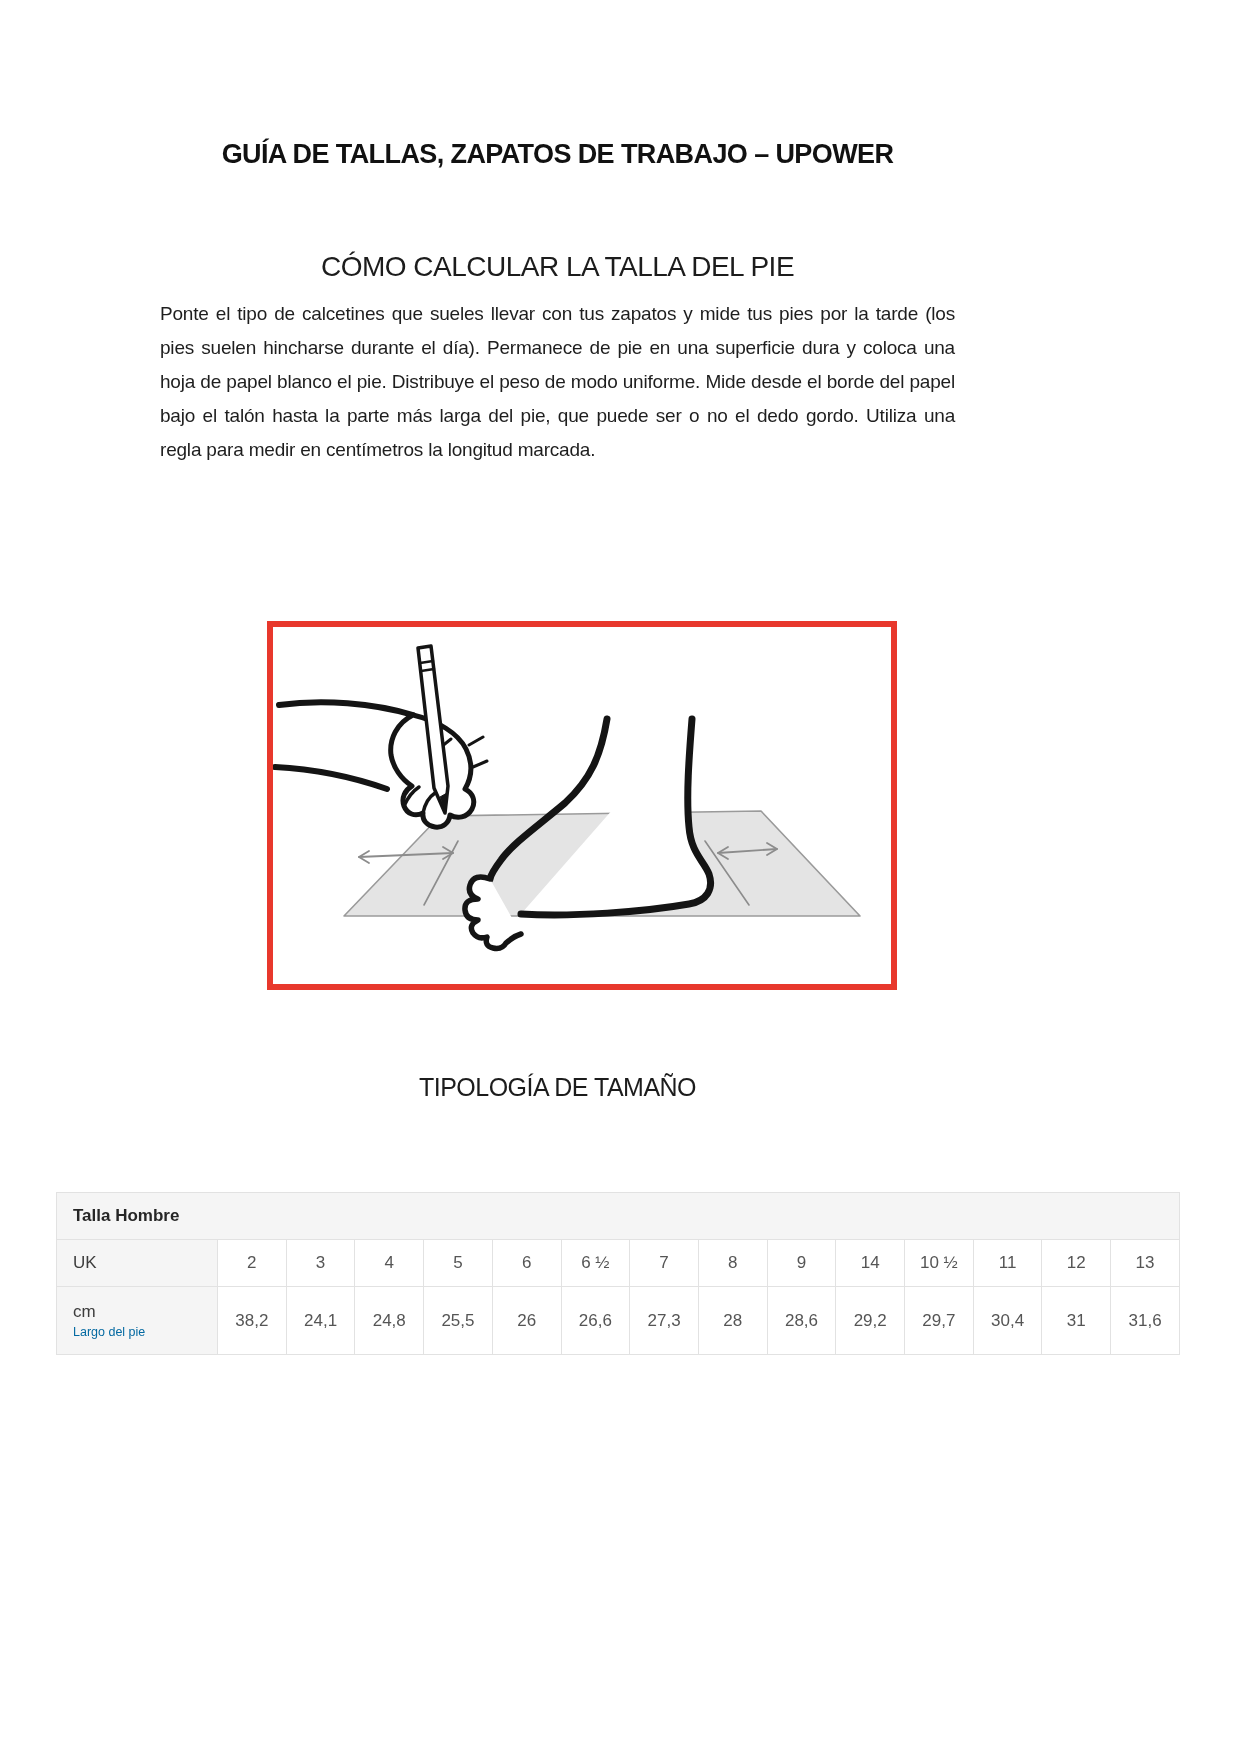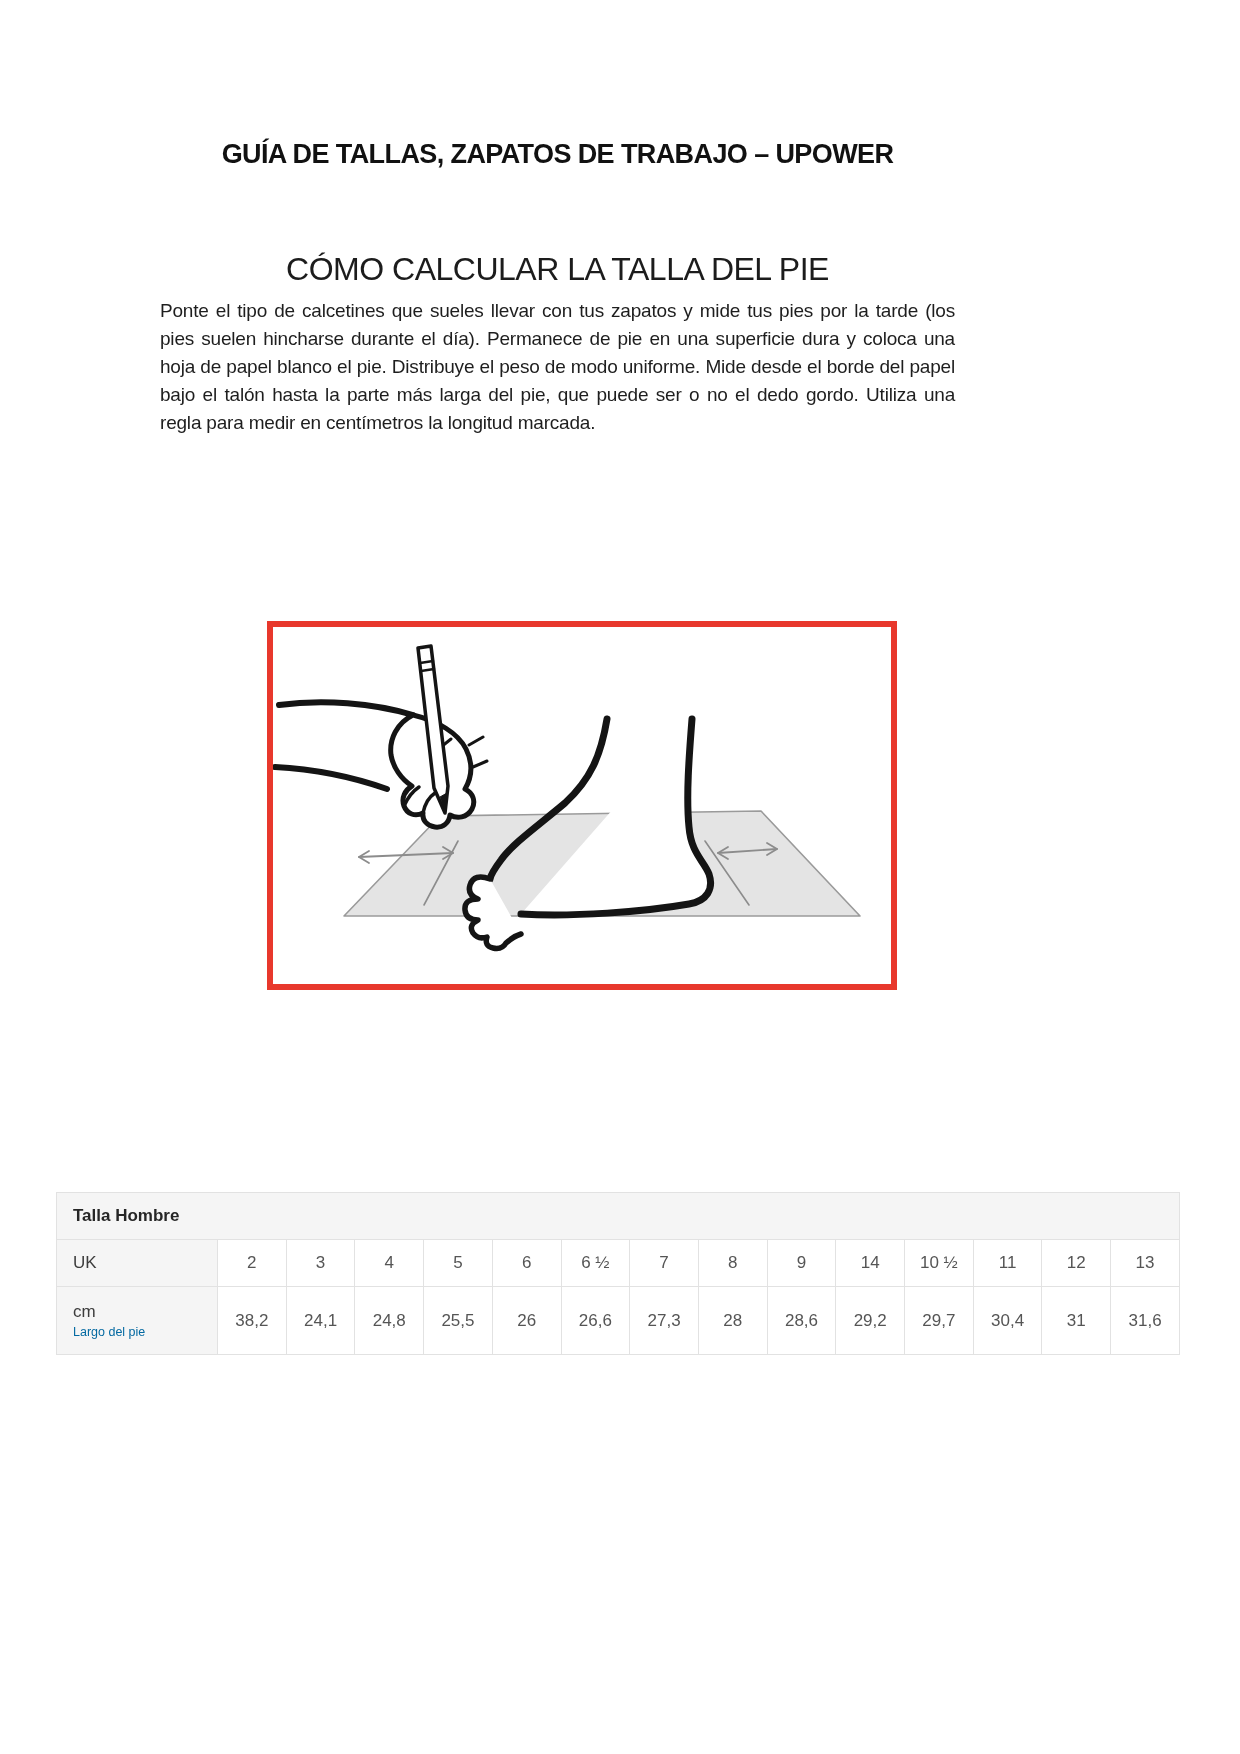--- a/index.html
+++ b/index.html
@@ -8,25 +8,25 @@
     font-family:"Liberation Sans","DejaVu Sans",sans-serif;color:#1d1d1d;
   }
   .doc-title{
     position:absolute;left:160px;top:139px;width:795px;margin:0;
     text-align:center;font-size:27px;font-weight:700;letter-spacing:-0.6px;color:#111;
   }
   .sec-heading{
     position:absolute;left:160px;width:795px;margin:0;
     text-align:center;font-weight:400;letter-spacing:-0.5px;color:#1c1c1c;
   }
-  .sec-heading.calc{top:251px;font-size:32px;}
+  .sec-heading.calc{top:251px;font-size:28px;}
   .sec-heading.tipo{top:1073px;font-size:25px;}
   .body-par{
     position:absolute;left:160px;top:297px;width:795px;margin:0;
-    font-size:19px;line-height:28px;text-align:justify;letter-spacing:-0.2px;color:#1e1e1e;
+    font-size:19px;line-height:34px;text-align:justify;letter-spacing:-0.2px;color:#1e1e1e;
   }
   .figure-box{
     position:absolute;left:267px;top:621px;width:630px;height:369px;
     box-sizing:border-box;border:6px solid #e8382c;background:#ffffff;
   }
   .figure-box svg{display:block;width:100%;height:100%;}
   .table-wrap{position:absolute;left:56px;top:1192px;width:1124px;}
   table.size-table{
     border-collapse:collapse;table-layout:fixed;width:1124px;background:#fff;
     font-family:"Liberation Sans","DejaVu Sans",sans-serif;
@@ -98,20 +98,21 @@
       <path d="M 150,186 C 152,176 156,170 162,166 M 131,179 C 135,170 140,164 146,160" stroke="#141414" stroke-width="3.5"></path>
 
       <path d="M 196,118 L 210,110 M 200,140 L 214,134 M 168,120 L 178,112" stroke="#141414" stroke-width="3"></path>
 
       <polygon points="145,21 158,19 175,159 172,186 161,161" fill="#ffffff" stroke="#141414" stroke-width="3.5"></polygon>
       <polygon points="167,170 174,166 172,186" fill="#141414" stroke="#141414" stroke-width="1"></polygon>
       <path d="M 147,36 L 160,34 M 148,44 L 161,42" stroke="#141414" stroke-width="2.5"></path>
     </svg>
   </div>
 
+  <h2 class="sec-heading tipo">TIPOLOGÍA DE TAMAÑO</h2>
 
   <div class="table-wrap">
     <table class="size-table">
       <colgroup>
           <col style="width: 161px;">
           <col>
           <col>
           <col>
           <col>
           <col>

